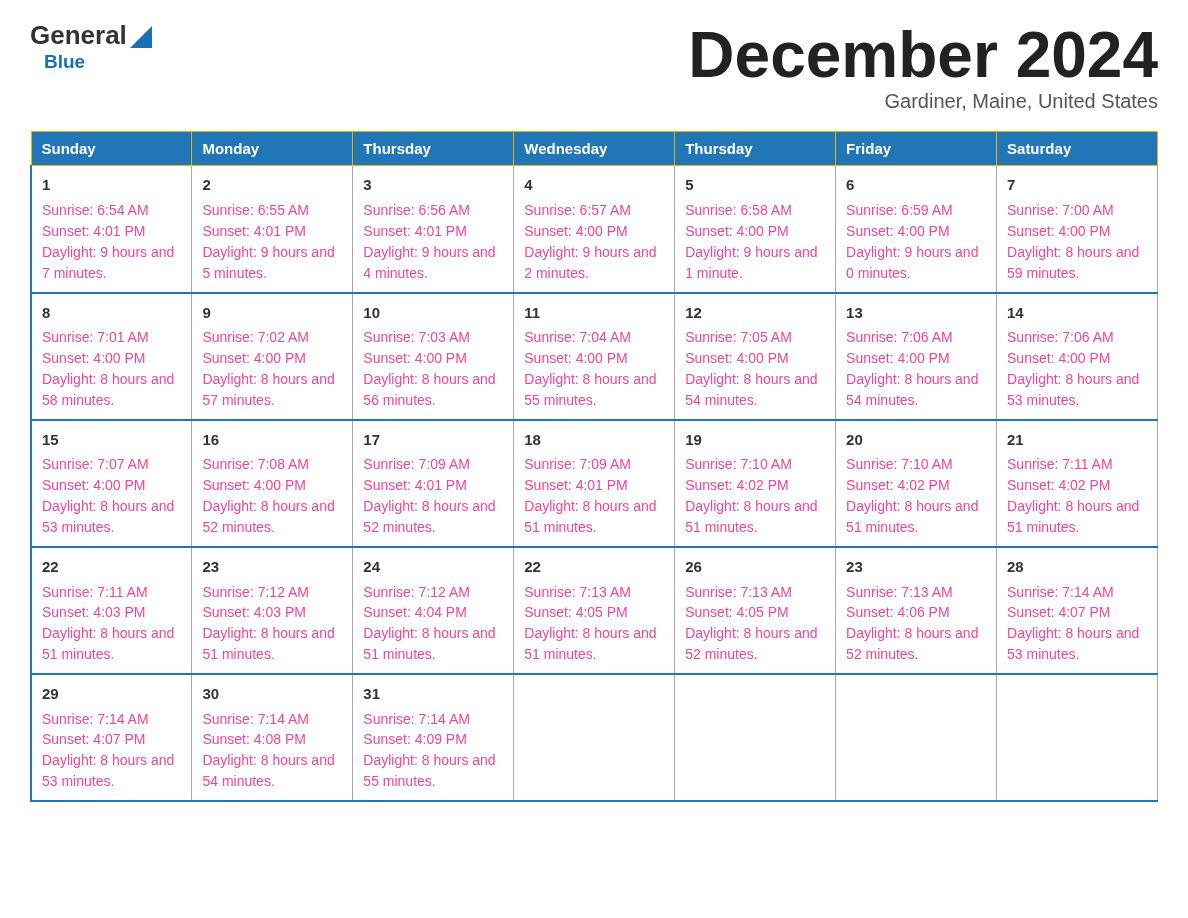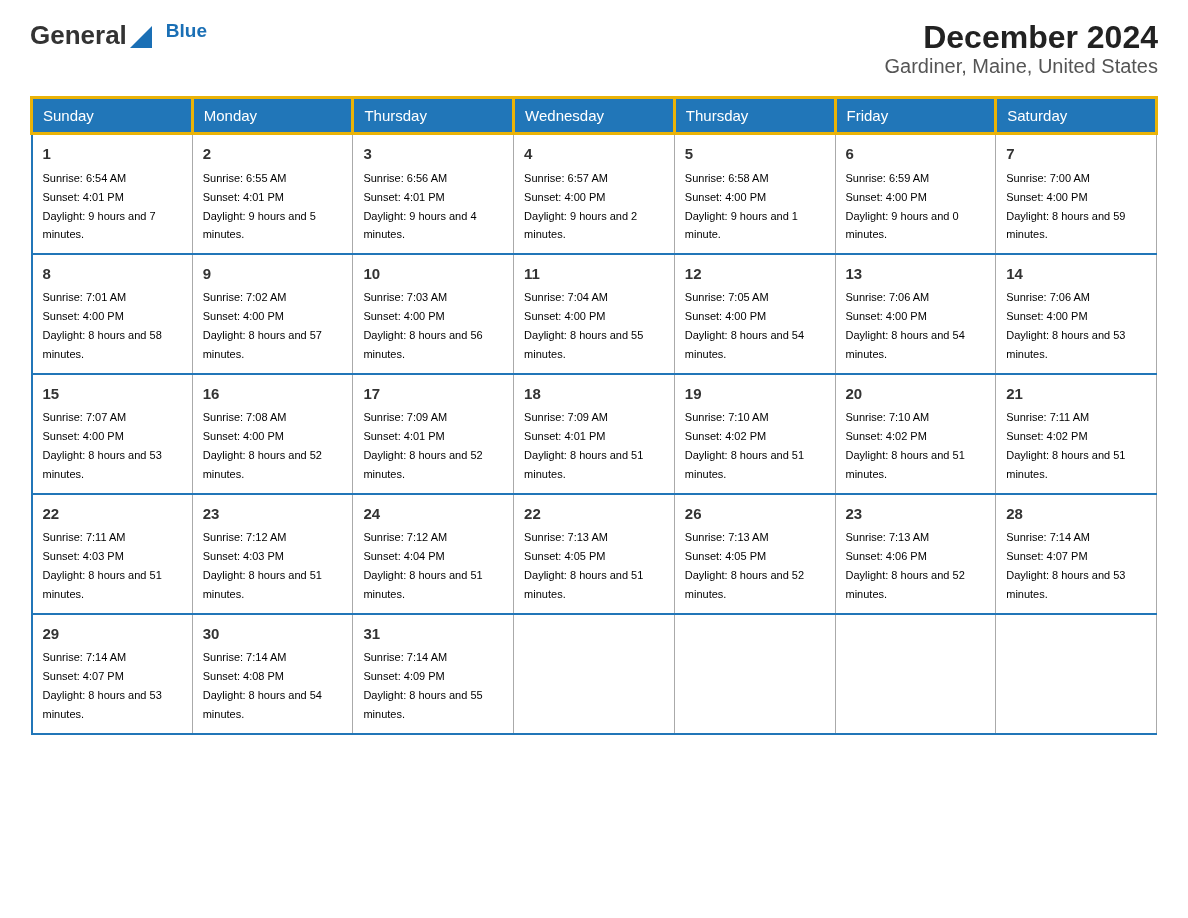--- a/index.html
+++ b/index.html
@@ -21,57 +21,58 @@
       display: flex;
       align-items: center;
     }
     .logo-text-general {
       font-size: 26px;
       font-weight: bold;
       color: #333;
     }
     .logo-wrapper {
       display: flex;
+      flex-direction: column;
     }
     .logo-line1 {
       display: flex;
       align-items: center;
     }
     .logo-line2 {
       font-size: 19px;
       font-weight: bold;
       color: #1a6fb5;
       margin-left: 14px;
     }
     .title-section {
       text-align: right;
     }
     .month-title {
-      font-size: 32px;
+      font-size: 64px;
       font-weight: bold;
       color: #222;
       line-height: 1.1;
     }
     .location {
       font-size: 20px;
       color: #555;
     }
     table {
       width: 100%;
       border-collapse: collapse;
       table-layout: fixed;
     }
     thead th {
       background-color: #2176b8;
       color: #fff;
       font-size: 15px;
-      font-weight: normal;
+      font-weight: bold;
       padding: 8px 10px;
       text-align: left;
-      border: 3px solid #eab308;
+      border: 1px solid #eab308;
     }
     tbody td {
       border: 1px solid #aaa;
       vertical-align: top;
       padding: 8px 10px;
       font-size: 13px;
       line-height: 1.45;
       background: #fff;
       min-height: 100px;
       height: 120px;
@@ -80,22 +81,22 @@
       border-left: 2px solid #2176b8;
     }
     .day-number {
       font-size: 15px;
       font-weight: bold;
       color: #333;
       display: block;
       margin-bottom: 4px;
     }
     .day-info {
-      color: #000000;
-      font-size: 11px;
+      color: #ec4899;
+      font-size: 14px;
     }
     .empty-cell {
       background: #fff;
     }
     tbody tr {
       border-bottom: 2px solid #2176b8;
     }
   </style>
 </head>
 <body>

